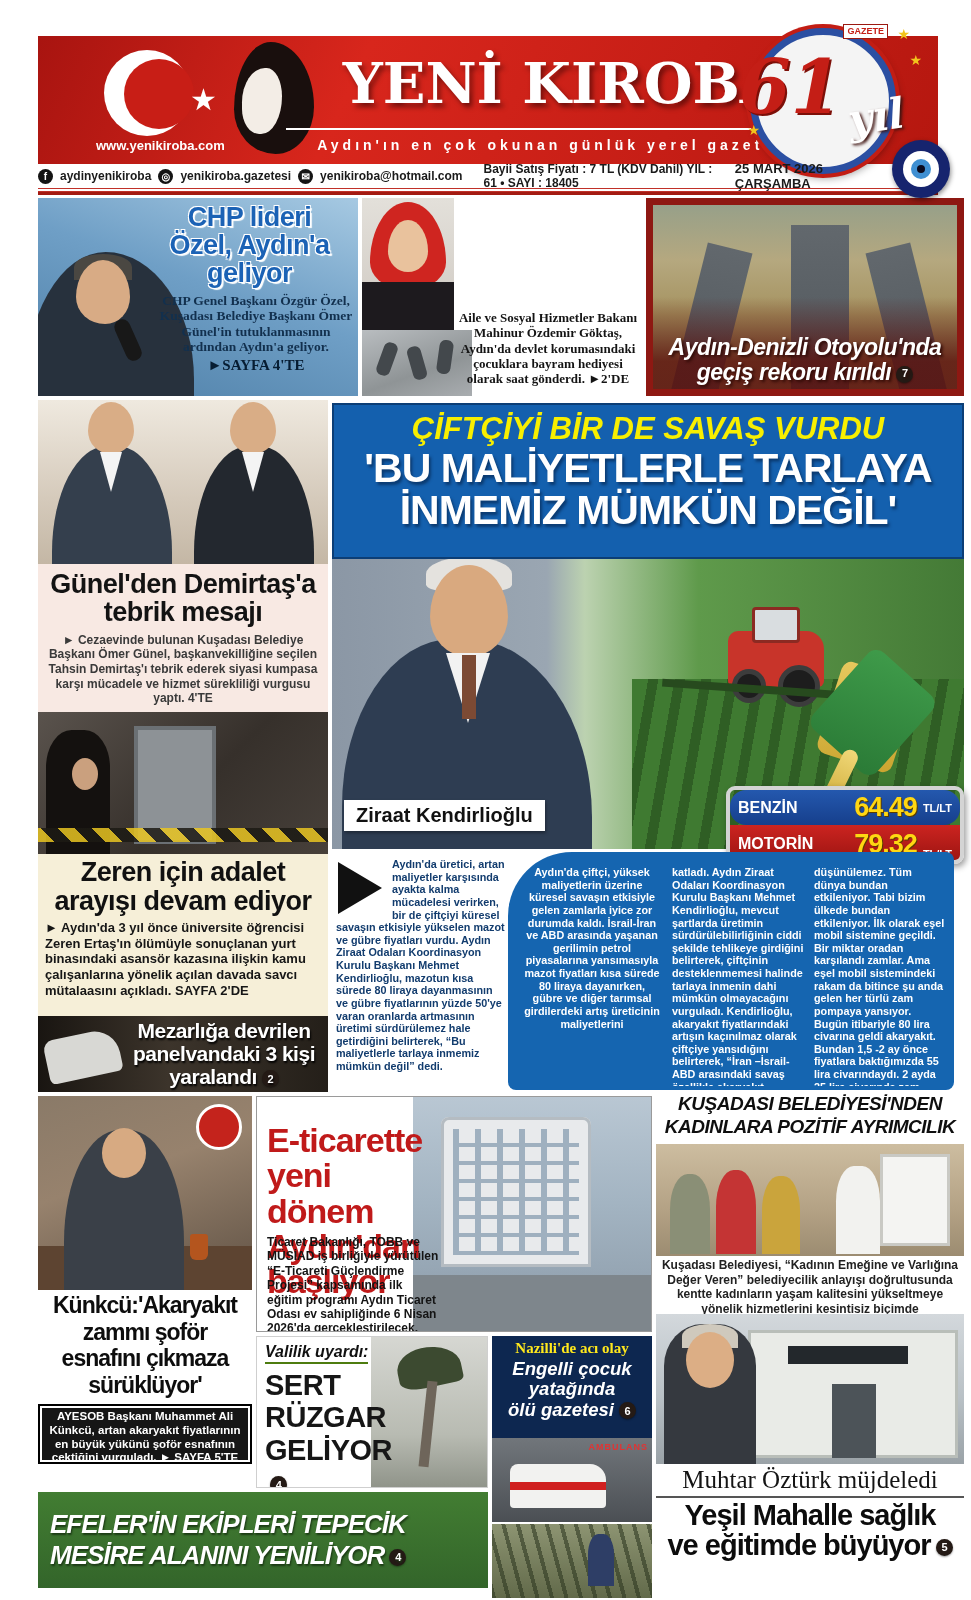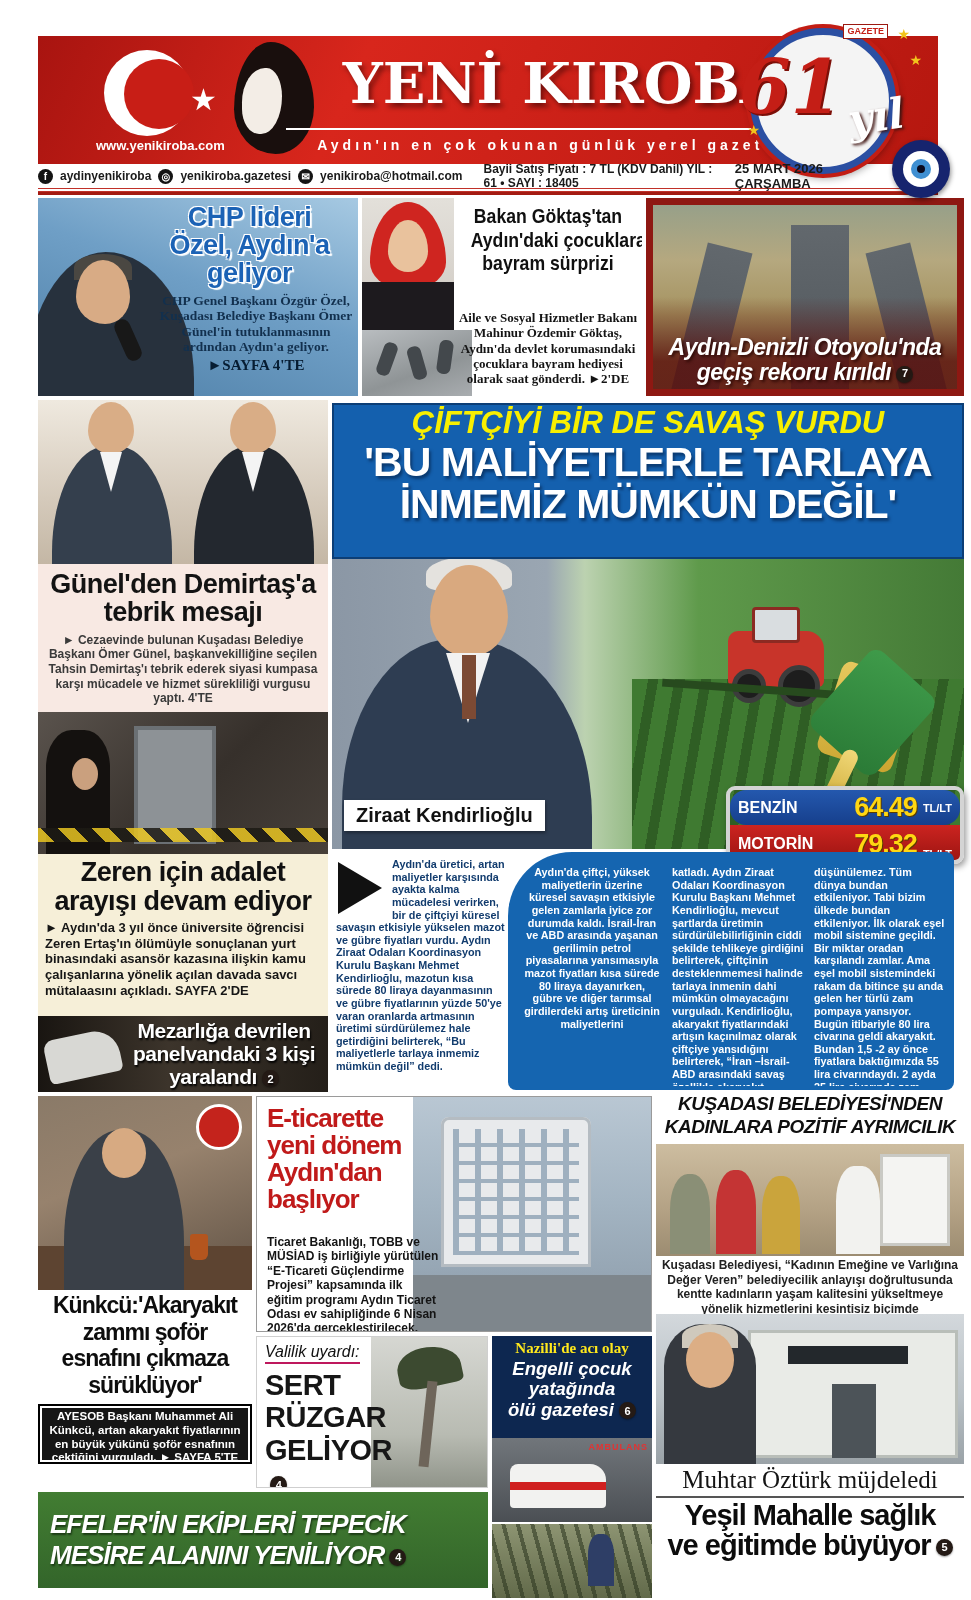--- a/index.html
+++ b/index.html
@@ -110,21 +110,21 @@
   .zeren-body{margin:5px 7px 0 7px;font-size:13px;font-weight:bold;color:#161616;line-height:1.2;}
   .panelvan{left:38px;top:1016px;width:290px;height:76px;overflow:hidden;
     background:linear-gradient(90deg,#191511 0%,#3c342b 45%,#241f19 100%);}
   .van{position:absolute;left:8px;top:18px;width:74px;height:44px;background:#d8d8d4;border-radius:10px 26px 6px 6px;transform:rotate(-12deg);}
   .panelvan-headline{position:absolute;right:4px;top:3px;width:200px;text-align:center;color:#fff;
     font-size:21px;font-weight:800;line-height:1.1;letter-spacing:-0.5px;text-shadow:1px 2px 2px #000;}
 
   
   .main-banner{left:332px;top:403px;width:632px;height:156px;background:#1460ae;border:2px solid #0c3e76;
     box-sizing:border-box;text-align:center;overflow:hidden;}
-  .main-kicker{margin-top:0;color:#f8ef00;font-size:31px;font-weight:800;font-style:italic;letter-spacing:0px;white-space:nowrap;}
+  .main-kicker{margin-top:6px;color:#f8ef00;font-size:31px;font-weight:800;font-style:italic;letter-spacing:0px;white-space:nowrap;}
   .main-headline{color:#fff;font-size:41px;font-weight:800;line-height:1.03;letter-spacing:-1px;white-space:nowrap;
     text-shadow:2px 3px 3px rgba(0,20,50,.5);}
   .main-photo{left:332px;top:559px;width:632px;height:290px;overflow:hidden;
     background:linear-gradient(90deg,#8b97a5 0%,#9aa6b2 34%,#bcd2b0 40%,#5f9a4b 58%,#447a36 100%);}
   .kend-suit{position:absolute;left:10px;bottom:0;width:250px;height:210px;background:#2e3d52;
     border-radius:44% 50% 0 0/80% 85% 0 0;}
   .kend-head{position:absolute;left:88px;top:-74px;width:78px;height:92px;background:#d9a97f;border-radius:50%/56% 56% 44% 44%;}
   .kend-hair{position:absolute;left:84px;top:-82px;width:86px;height:34px;background:#e4e2de;border-radius:50% 50% 20% 20%;}
   .kend-shirt{position:absolute;left:104px;top:14px;width:44px;height:70px;background:#f2f2f2;clip-path:polygon(50% 100%,0 0,100% 0);}
   .kend-tie{position:absolute;left:120px;top:16px;width:14px;height:64px;background:#7c4a34;}
@@ -176,33 +176,33 @@
   .eticaret{left:256px;top:1096px;width:396px;height:236px;background:#fff;border:1px solid #9a9a9a;
     box-sizing:border-box;overflow:hidden;}
   .eticaret-photo{position:absolute;right:0;top:0;width:238px;height:234px;
     background:linear-gradient(180deg,#b9c7d3 0%,#a3b4c2 45%,#8b9aa8 100%);}
   .building{position:absolute;left:28px;top:20px;width:150px;height:150px;background:#e8eaec;border-radius:8px 8px 0 0;
     box-shadow:inset 0 0 0 3px #b5bcc2;}
   .building-grid{position:absolute;left:12px;top:12px;right:12px;bottom:12px;
     background:repeating-linear-gradient(90deg,#9fb0bf 0 6px,transparent 6px 22px),
                repeating-linear-gradient(0deg,#9fb0bf 0 4px,transparent 4px 18px);}
   .eticaret-road{position:absolute;left:0;bottom:0;width:100%;height:56px;background:#7e868c;}
-  .eticaret-headline{position:absolute;left:10px;top:8px;width:160px;color:#c01a1a;font-size:26px;
+  .eticaret-headline{position:absolute;left:10px;top:26px;width:160px;color:#c01a1a;font-size:34px;
     font-weight:800;line-height:1.04;letter-spacing:-1px;}
   .eticaret-body{position:absolute;left:10px;top:138px;width:172px;font-size:12px;font-weight:bold;
     color:#141414;line-height:1.2;}
 
   .ruzgar{left:256px;top:1336px;width:232px;height:152px;background:#fff;border:1px solid #cfcfcf;box-sizing:border-box;overflow:hidden;}
   .ruzgar-photo{position:absolute;right:0;top:0;width:116px;height:150px;
     background:linear-gradient(180deg,#d6d7d2 0%,#b8bbb2 65%,#90948a 100%);}
   .palm{position:absolute;left:26px;top:10px;width:64px;height:40px;background:#3c4a30;
     border-radius:70% 90% 20% 60%/80% 90% 20% 40%;transform:rotate(-12deg);}
   .trunk{position:absolute;left:52px;top:44px;width:10px;height:86px;background:#6e655a;transform:rotate(6deg);}
-  .ruzgar-kicker{position:absolute;left:8px;top:6px;font-size:16px;font-weight:400;font-style:italic;
-    color:#111;border-bottom:2px solid #be185d;padding-bottom:1px;}
+  .ruzgar-kicker{position:absolute;left:8px;top:6px;font-size:16px;font-weight:700;font-style:italic;
+    color:#111;border-bottom:2px solid #4d7c0f;padding-bottom:1px;}
   .ruzgar-headline{position:absolute;left:8px;top:32px;width:108px;font-size:29px;font-weight:800;
     color:#161616;line-height:1.12;letter-spacing:-0.5px;}
 
   .nazilli{left:492px;top:1336px;width:160px;height:186px;overflow:hidden;}
   .nazilli-top{height:102px;background:#0d2750;text-align:center;padding-top:4px;box-sizing:border-box;}
   .nazilli-kicker{color:#ffe81c;font-family:"Liberation Serif",serif;font-weight:bold;font-size:15px;}
   .nazilli-headline{color:#fff;font-size:18.5px;font-weight:800;font-style:italic;line-height:1.1;margin-top:2px;}
   .nazilli-photo{position:relative;height:84px;background:linear-gradient(180deg,#71767b 0%,#4b4f54 100%);padding-left:16px;}
   .ambulance{position:absolute;left:18px;top:26px;width:96px;height:44px;background:#f2f2f0;border-radius:8px 16px 4px 4px;}
   .amb-stripe{position:absolute;left:0;top:18px;width:100%;height:8px;background:#d02020;}
@@ -313,25 +313,20 @@
     <div class="goktas-photo">
       <div class="hijab"></div>
       <div class="hijab-face"></div>
       <div class="hijab-body"></div>
     </div>
     <div class="watch-photo">
       <div class="watch" style="left:18px;top:12px;transform:rotate(20deg);"></div>
       <div class="watch" style="left:48px;top:16px;transform:rotate(-16deg);"></div>
       <div class="watch" style="left:76px;top:10px;transform:rotate(8deg);"></div>
     </div>
-    <div class="goktas-headline">
-      <span>Bakan Göktaş'tan</span>
-      <span>Aydın'daki çocuklara</span>
-      <span>bayram sürprizi</span>
-    </div>
     <div class="goktas-body">Aile ve Sosyal Hizmetler Bakanı Mahinur Özdemir Göktaş, Aydın'da devlet korumasındaki çocuklara bayram hediyesi olarak saat gönderdi. ►2'DE</div>
   </div>
 
   <div class="abs otoyol">
     <div class="road road1"></div>
     <div class="road road2"></div>
     <div class="road road3"></div>
     <div class="otoyol-shade"></div>
     <div class="otoyol-headline">
       <span style="display:block">Aydın-Denizli Otoyolu'nda</span>

